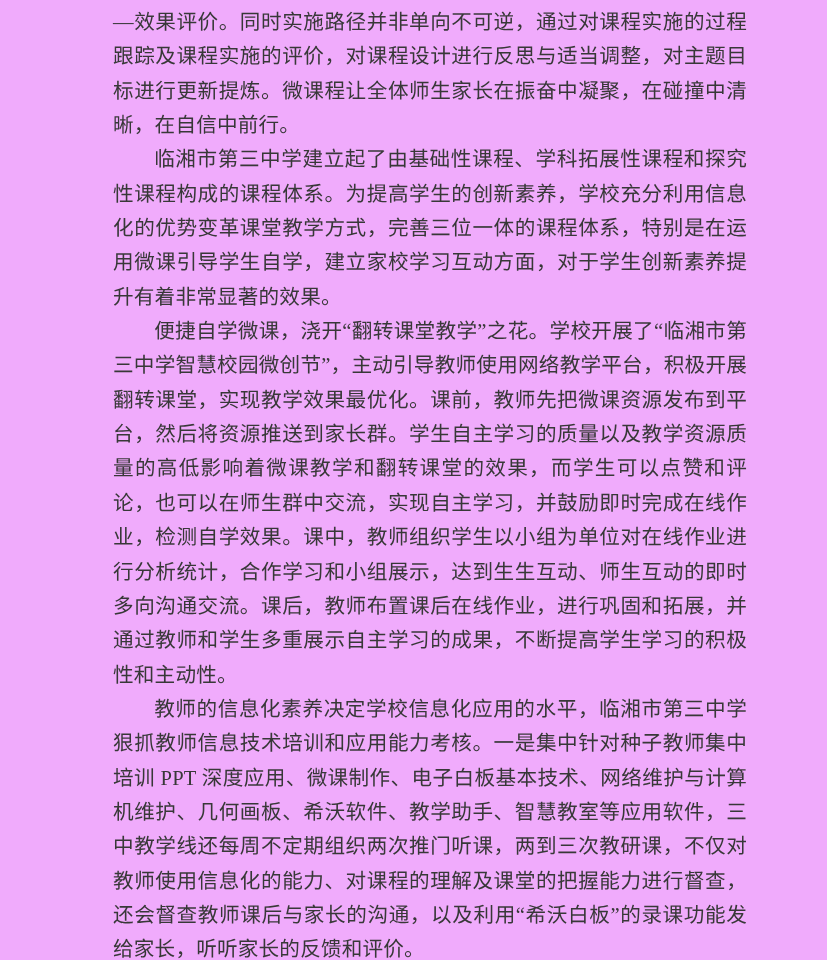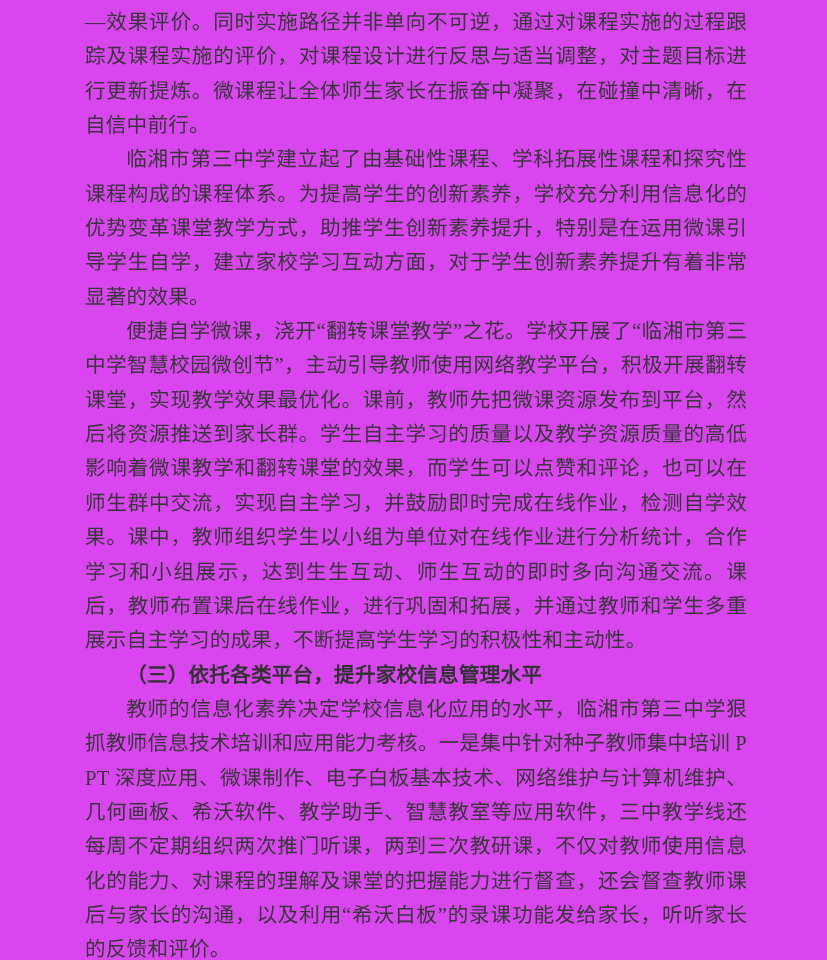--- a/index.html
+++ b/index.html
@@ -4,24 +4,25 @@
 <style>
   html, body {
     margin: 0;
     padding: 0;
     background: #ffffff;
   }
   .page {
     position: relative;
     width: 827px;
     height: 960px;
-    background: #d946ef;
+    background: #f0abfc;
     overflow: hidden;
     box-sizing: border-box;
     font-family: "Liberation Serif", "DejaVu Serif", serif;
+    padding-left: 28px;
   }
   .content {
     box-sizing: border-box;
     width: 100%;
     height: 100%;
     padding: 5px 80px 0 85px;
     color: #383838;
     font-size: 20.6px;
     line-height: 34.35px;
     text-align: justify;
@@ -41,18 +42,17 @@
     font-weight: 700;
     color: #333333;
   }
 </style>
 </head>
 <body>
 
 <div class="page">
   <div class="content">
     <p class="continuation">—效果评价。同时实施路径并非单向不可逆，通过对课程实施的过程跟踪及课程实施的评价，对课程设计进行反思与适当调整，对主题目标进行更新提炼。微课程让全体师生家长在振奋中凝聚，在碰撞中清晰，在自信中前行。</p>
-    <p>临湘市第三中学建立起了由基础性课程、学科拓展性课程和探究性课程构成的课程体系。为提高学生的创新素养，学校充分利用信息化的优势变革课堂教学方式，助推学生创新素养提升，特别是在运用微课引导学生自学，建立家校学习互动方面，对于学生创新素养提升有着非常显著的效果。</p>
+    <p>临湘市第三中学建立起了由基础性课程、学科拓展性课程和探究性课程构成的课程体系。为提高学生的创新素养，学校充分利用信息化的优势变革课堂教学方式，完善三位一体的课程体系，特别是在运用微课引导学生自学，建立家校学习互动方面，对于学生创新素养提升有着非常显著的效果。</p>
     <p>便捷自学微课，浇开“翻转课堂教学”之花。学校开展了“临湘市第三中学智慧校园微创节”，主动引导教师使用网络教学平台，积极开展翻转课堂，实现教学效果最优化。课前，教师先把微课资源发布到平台，然后将资源推送到家长群。学生自主学习的质量以及教学资源质量的高低影响着微课教学和翻转课堂的效果，而学生可以点赞和评论，也可以在师生群中交流，实现自主学习，并鼓励即时完成在线作业，检测自学效果。课中，教师组织学生以小组为单位对在线作业进行分析统计，合作学习和小组展示，达到生生互动、师生互动的即时多向沟通交流。课后，教师布置课后在线作业，进行巩固和拓展，并通过教师和学生多重展示自主学习的成果，不断提高学生学习的积极性和主动性。</p>
-    <p class="heading">（三）依托各类平台，提升家校信息管理水平</p>
     <p>教师的信息化素养决定学校信息化应用的水平，临湘市第三中学狠抓教师信息技术培训和应用能力考核。一是集中针对种子教师集中培训 PPT 深度应用、微课制作、电子白板基本技术、网络维护与计算机维护、几何画板、希沃软件、教学助手、智慧教室等应用软件，三中教学线还每周不定期组织两次推门听课，两到三次教研课，不仅对教师使用信息化的能力、对课程的理解及课堂的把握能力进行督查，还会督查教师课后与家长的沟通，以及利用“希沃白板”的录课功能发给家长，听听家长的反馈和评价。</p>
   </div>
 </div>
 
 </body></html>

